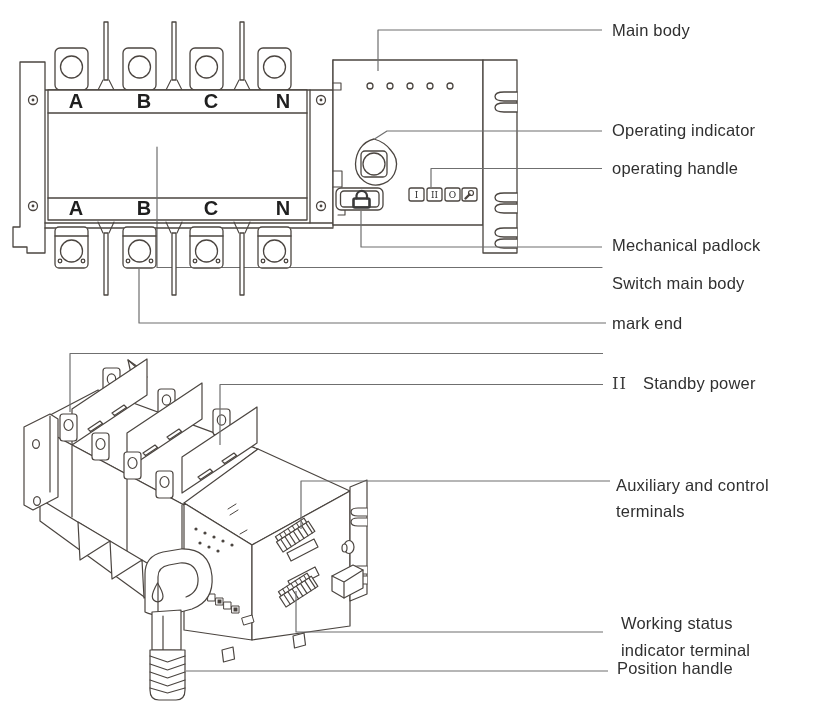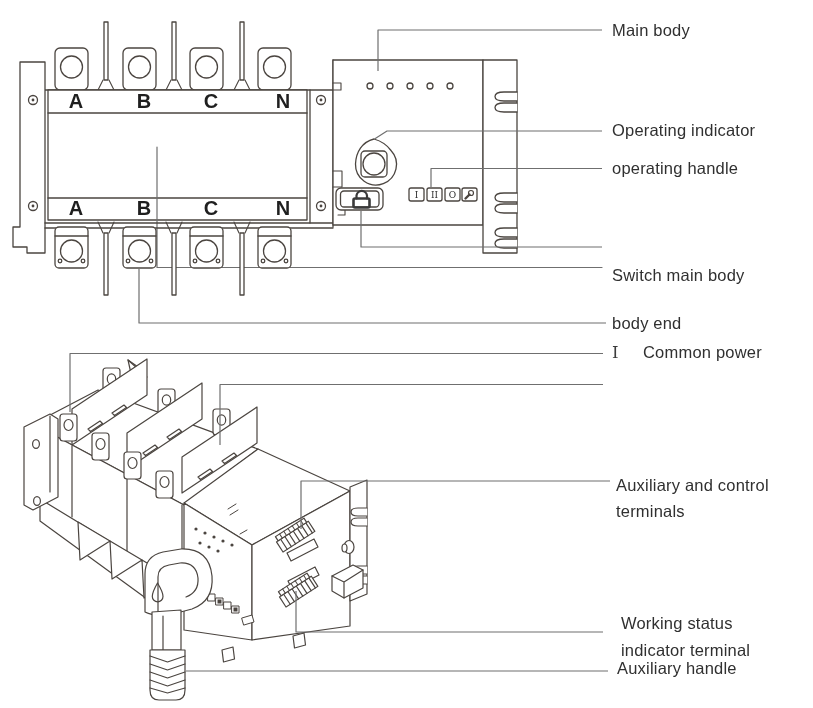--- a/index.html
+++ b/index.html
@@ -313,24 +313,25 @@
     <path d="M220,445 V384.5 H603"></path>
     <path d="M301,529 V481 H610"></path>
     <path d="M296,591 V632 H603"></path>
     <path d="M186,671 H608"></path>
   </g>
 </svg>
 
   <div class="callout" style="left:612px;top:22px">Main body</div>
   <div class="callout" style="left:612px;top:122px">Operating indicator</div>
   <div class="callout" style="left:612px;top:160px">operating handle</div>
-  <div class="callout" style="left:612px;top:267px">Switch main body</div>
-  <div class="callout" style="left:612px;top:315px">body end</div>
-
-  <div class="callout" style="left:612px;top:344px">
-    <span class="prefix">I</span><span>Common power</span>
+  <div class="callout" style="left:612px;top:237px">Mechanical padlock</div>
+  <div class="callout" style="left:612px;top:275px">Switch main body</div>
+  <div class="callout" style="left:612px;top:315px">mark end</div>
+
+  <div class="callout" style="left:612px;top:375px">
+    <span class="prefix">II</span><span>Standby power</span>
   </div>
 
   <div class="callout wrap lh26" style="left:616px;top:472px;width:200px">Auxiliary and control terminals</div>
   <div class="callout wrap lh27" style="left:621px;top:610px;width:178px">Working status indicator terminal</div>
-  <div class="callout" style="left:617px;top:660px">Auxiliary handle</div>
+  <div class="callout" style="left:617px;top:660px">Position handle</div>
 
 </div>
 
 </body></html>

